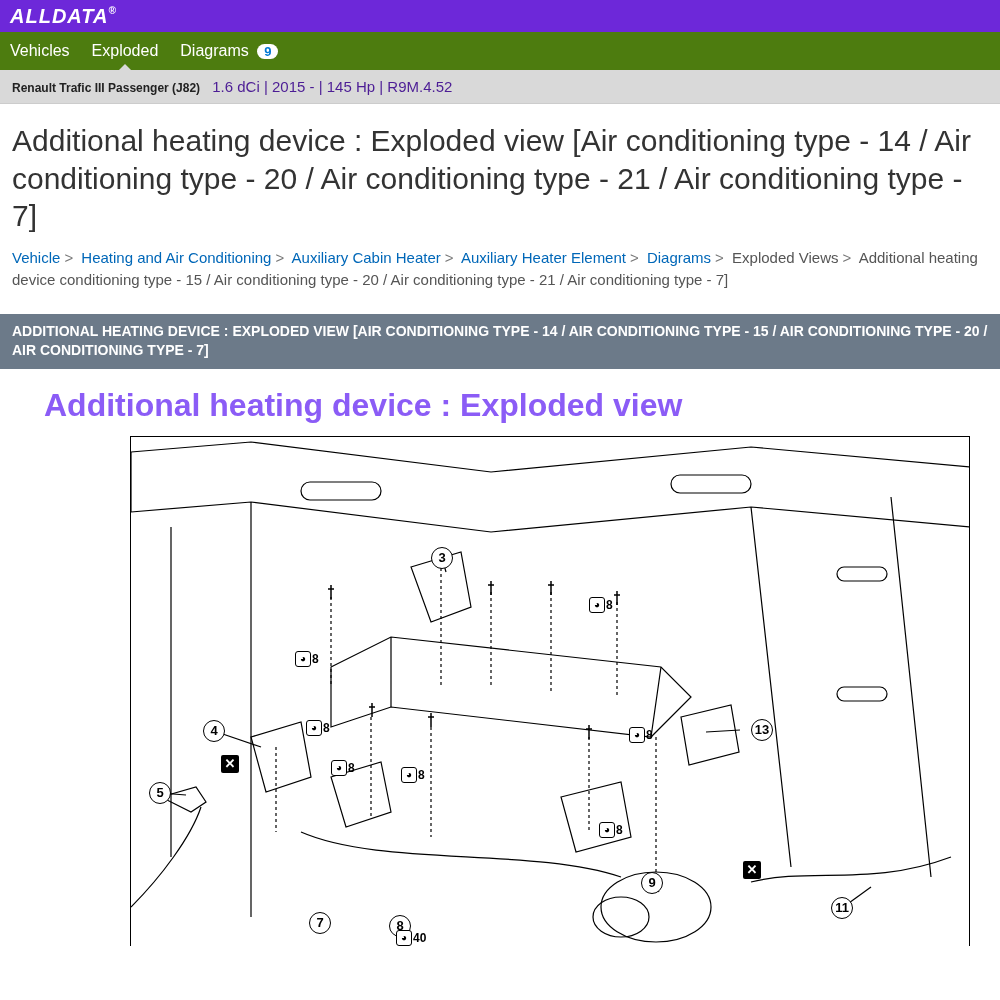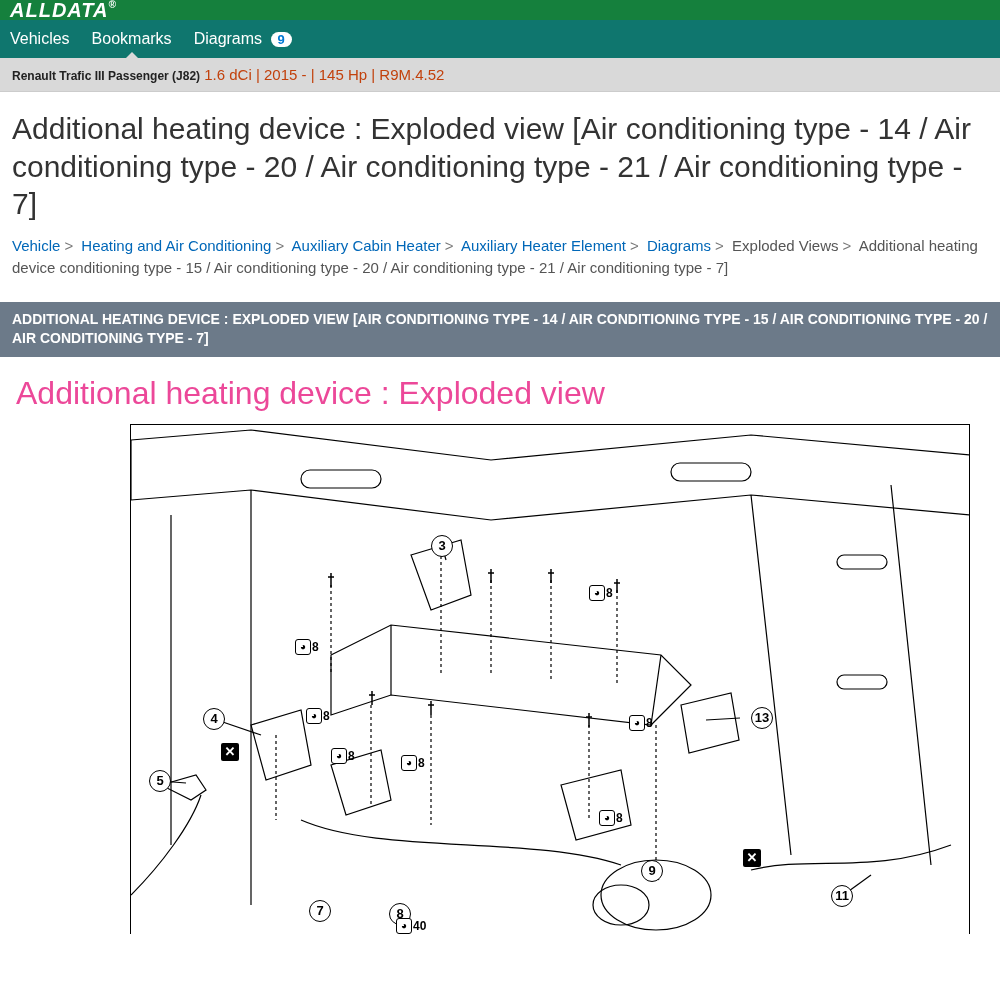--- a/index.html
+++ b/index.html
@@ -3,36 +3,36 @@
 <meta charset="utf-8">
 <style>
   * { margin: 0; padding: 0; box-sizing: border-box; }
   body {
     font-family: "Segoe UI", Arial, sans-serif;
     background: #fff;
     width: 1000px;
     overflow: hidden;
   }
   .topbar {
-    background: #15803d;
-    height: 20px;
+    background: #6d28d9;
+    height: 32px;
     display: flex;
     align-items: center;
     padding: 0 10px;
   }
   .logo {
     color: #fff;
     font-weight: bold;
     font-size: 20px;
     letter-spacing: 1px;
     font-style: italic;
   }
   .logo sup { font-size: 10px; vertical-align: top; }
   .navbar {
-    background: #0f766e;
+    background: #4d7c0f;
     height: 38px;
     display: flex;
     align-items: center;
     padding: 0 10px;
     gap: 22px;
   }
   .nav-item {
     color: #fff;
     font-size: 16px;
     cursor: pointer;
@@ -56,21 +56,21 @@
     margin-left: 4px;
     font-weight: bold;
   }
   .vehicle-bar {
     background: #d9d9d9;
     padding: 8px 12px;
     font-size: 15px;
     border-bottom: 1px solid #ccc;
   }
   .vehicle-name { font-weight: bold; font-size: 12px; color: #222; }
-  .vehicle-spec { color: #c2410c; }
+  .vehicle-spec { color: #4c1d95; margin-left: 8px; }
   .page-title {
     font-size: 30px;
     color: #333;
     padding: 18px 12px 8px 12px;
     font-weight: normal;
     line-height: 1.25;
   }
   .breadcrumb {
     padding: 4px 20px 12px 12px;
     font-size: 15px;
@@ -83,23 +83,24 @@
     background: #6c7a89;
     color: #fff;
     padding: 8px 12px;
     font-size: 14px;
     font-weight: bold;
     line-height: 1.4;
     margin-top: 10px;
   }
   .content-title {
     font-size: 32px;
-    font-weight: normal;
+    font-weight: bold;
     padding: 18px 16px 12px 16px;
-    color: #ec4899;
+    color: #8b5cf6;
+    margin-left: 28px;
   }
   .diagram-wrap {
     padding: 0 16px 0 130px;
   }
   .diagram {
     border: 1px solid #000;
     border-bottom: none;
     width: 840px;
     height: 510px;
     position: relative;
@@ -149,21 +150,21 @@
 </style>
 </head>
 <body>
 
 <div class="topbar">
   <span class="logo"><span>ALLDATA</span><sup>®</sup></span>
 </div>
 
 <div class="navbar">
   <span class="nav-item">Vehicles</span>
-  <span class="nav-item active">Bookmarks</span>
+  <span class="nav-item active">Exploded</span>
   <span class="nav-item">
     <span>Diagrams</span>
     <span class="badge">9</span>
   </span>
 </div>
 
 <div class="vehicle-bar">
   <span class="vehicle-name">Renault Trafic III Passenger (J82)</span>
   <span class="vehicle-spec">1.6 dCi | 2015 - | 145 Hp | R9M.4.52</span>
 </div>

